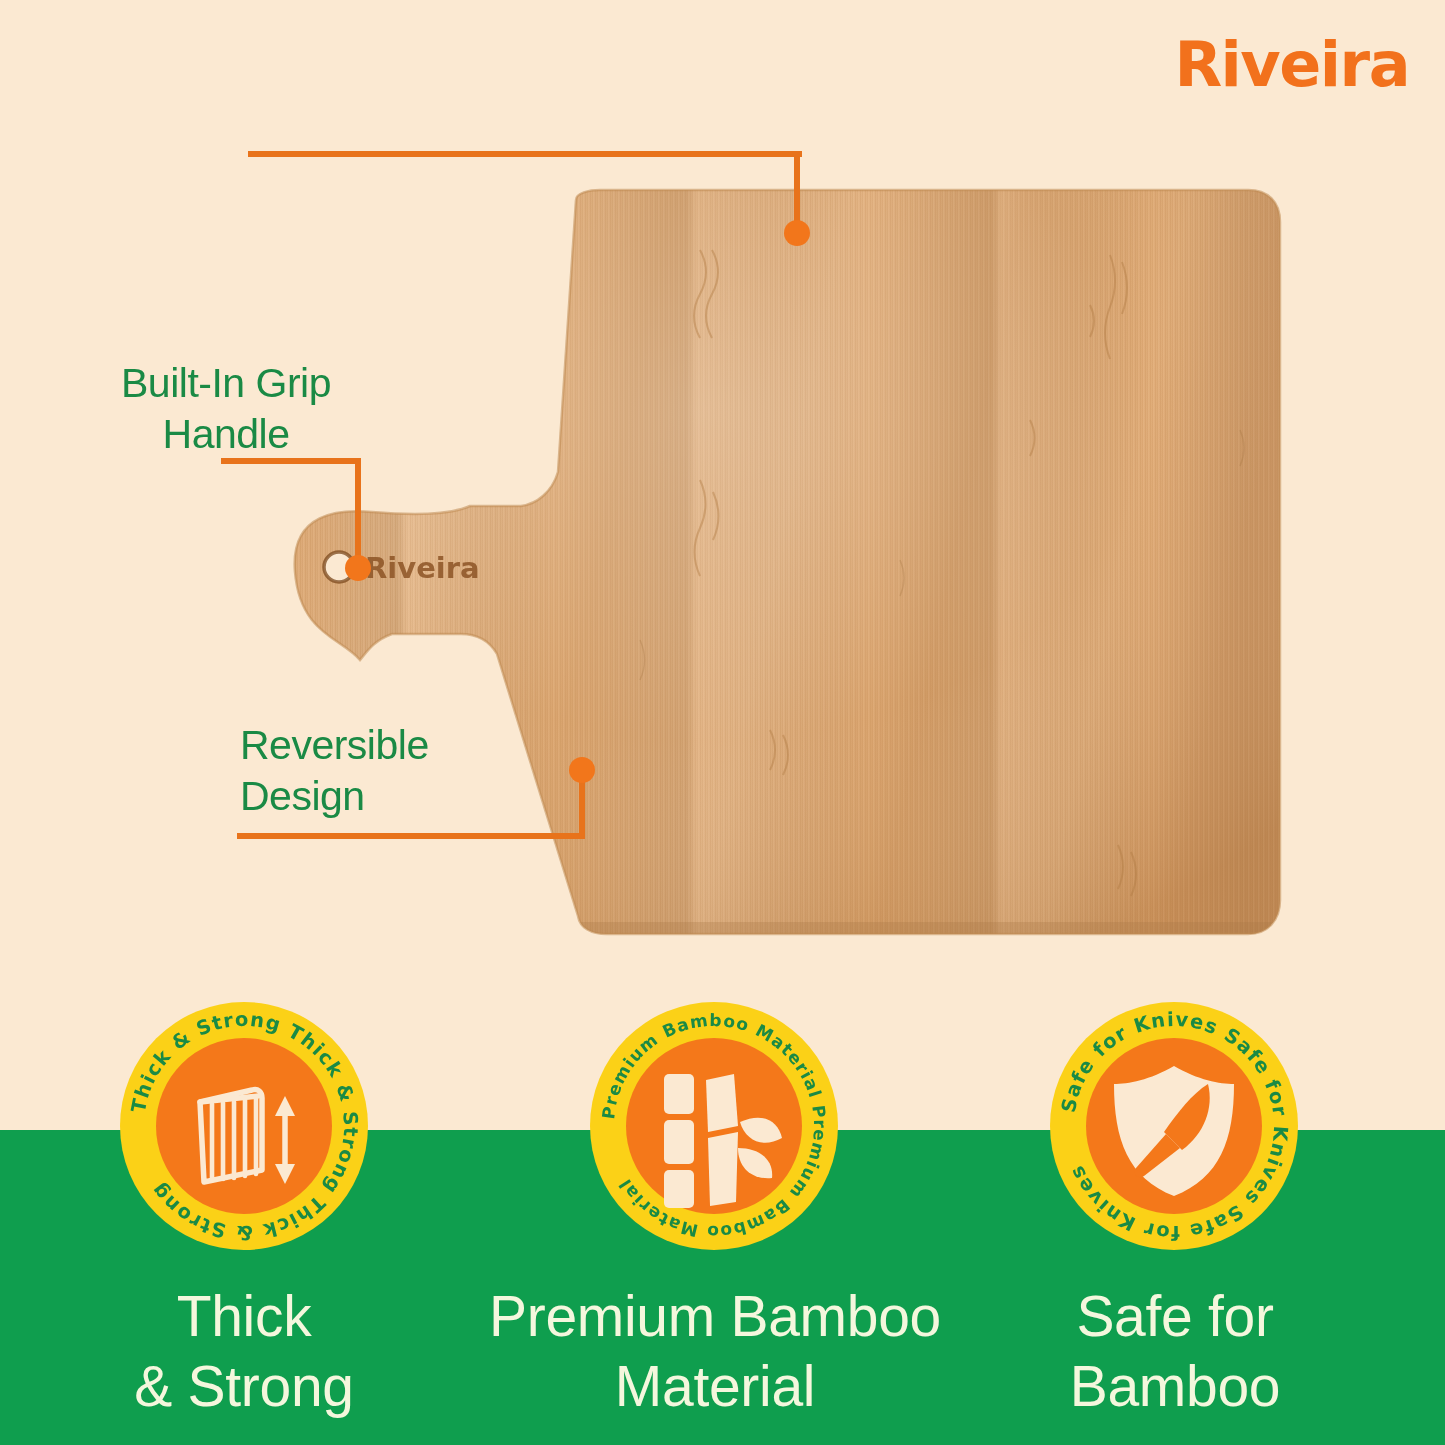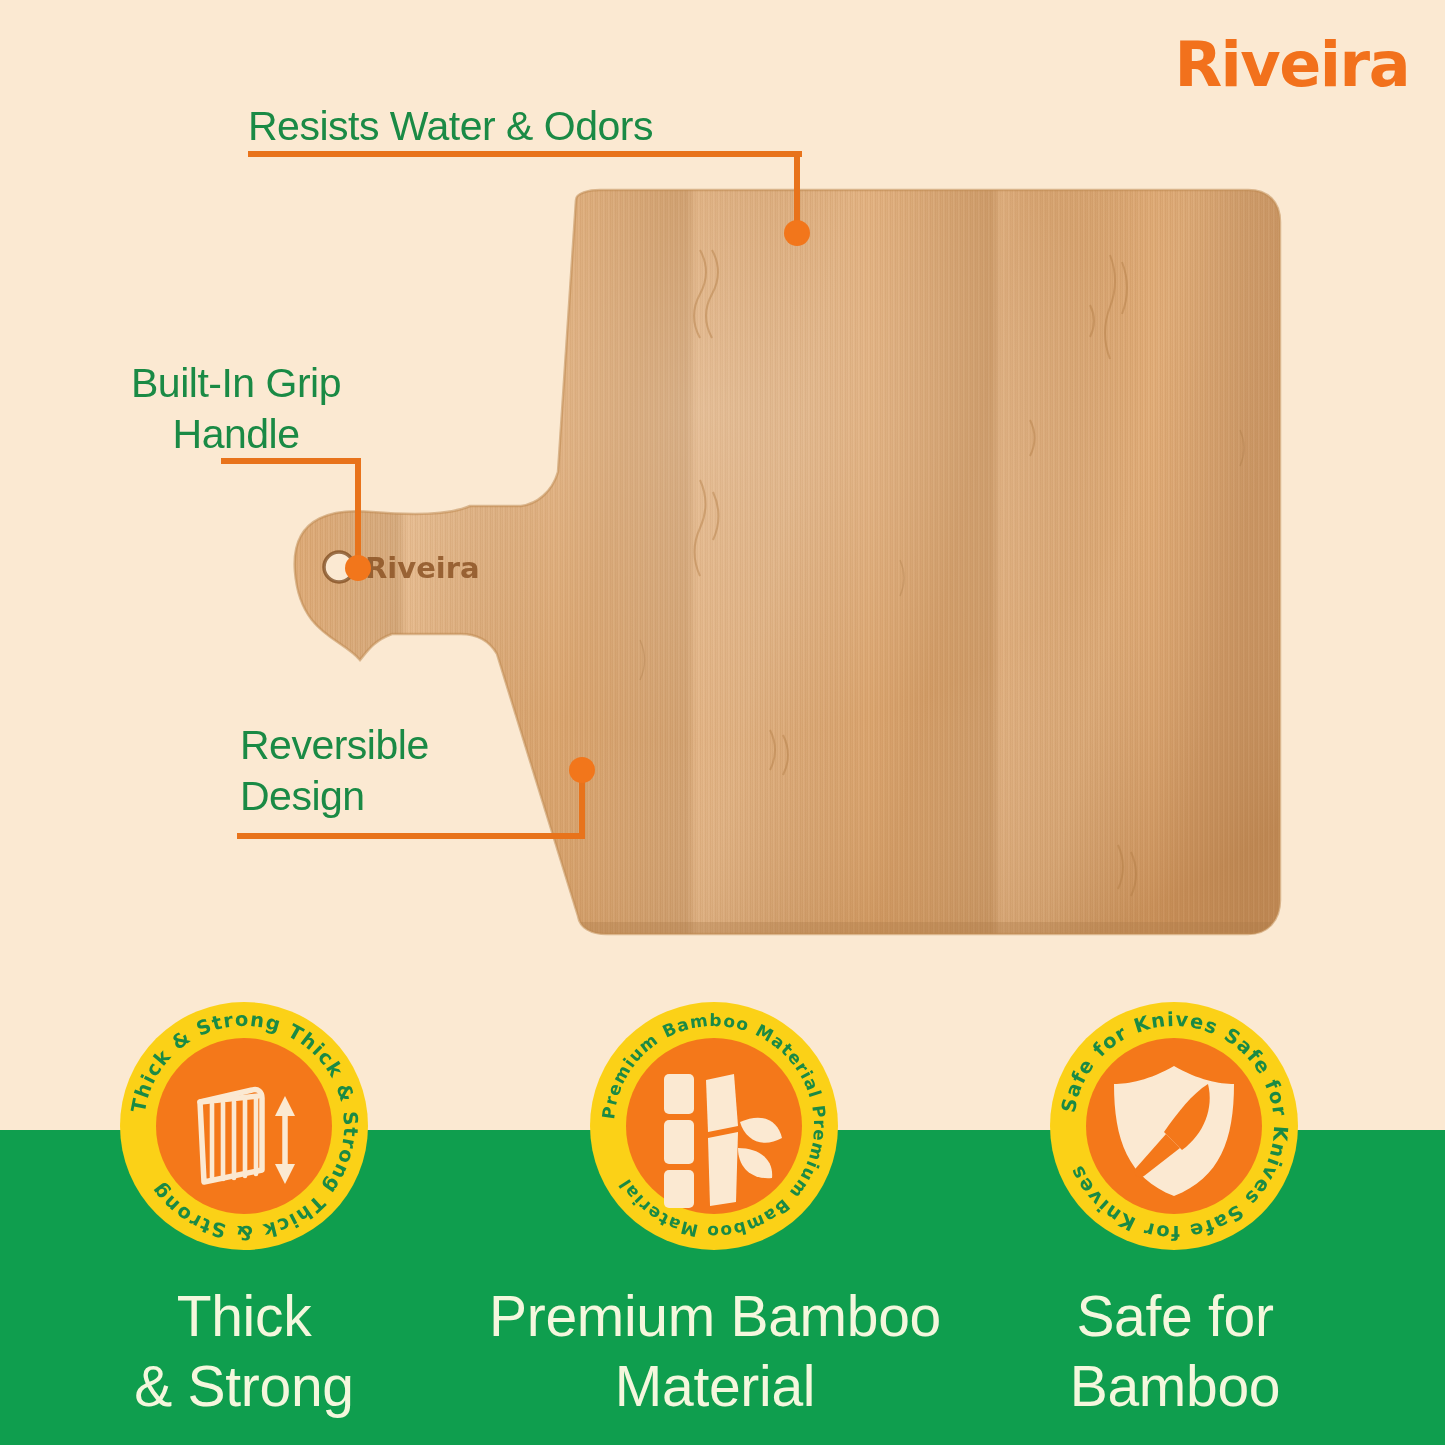--- a/index.html
+++ b/index.html
@@ -24,21 +24,21 @@
   }
 
   
   .callout-text{
     position:absolute;color:#1a8a45;
     font-size:41px;line-height:1.25;font-weight:normal;
     font-family:"Liberation Sans",sans-serif;
     letter-spacing:-0.5px;white-space:pre-line;
   }
   .c1{left:248px;top:101px;}
-  .c2{left:110px;top:358px;width:252px;text-align:center;}
+  .c2{left:100px;top:358px;width:252px;text-align:center;}
   .c3{left:240px;top:720px;}
 
   
   .ln{position:absolute;background:#e8731b;}
   .dot{position:absolute;width:26px;height:26px;border-radius:50%;background:#f2761b;}
 
   
   .c1-underline{left:248px;top:151px;width:554px;height:6px;}
   .c1-stem{left:794px;top:151px;width:6px;height:84px;}
   .c1-dot{left:784px;top:220px;}
@@ -194,21 +194,20 @@
       Z" fill="none" stroke="#c08a52" stroke-width="2.5" opacity="0.55"></path>
 
     <circle cx="339" cy="567" r="15" fill="#fbe9d2"></circle>
     <circle cx="339" cy="567" r="15" fill="none" stroke="#7c4a1d" stroke-width="3.5" opacity="0.75"></circle>
 
     <text x="365" y="578" font-family="DejaVu Sans, sans-serif" font-size="29" font-weight="bold" fill="#8a5122" opacity="0.82">Riveira</text>
   </svg>
 
   <div class="logo">Riveira</div>
 
-  <div class="callout-text c1">Resists Water &amp; Odors</div>
   <div class="ln c1-underline"></div>
   <div class="ln c1-stem"></div>
   <div class="dot c1-dot"></div>
 
   <div class="callout-text c2">Built-In Grip
 Handle</div>
   <div class="ln c2-underline"></div>
   <div class="ln c2-stem"></div>
   <div class="dot c2-dot"></div>
 

